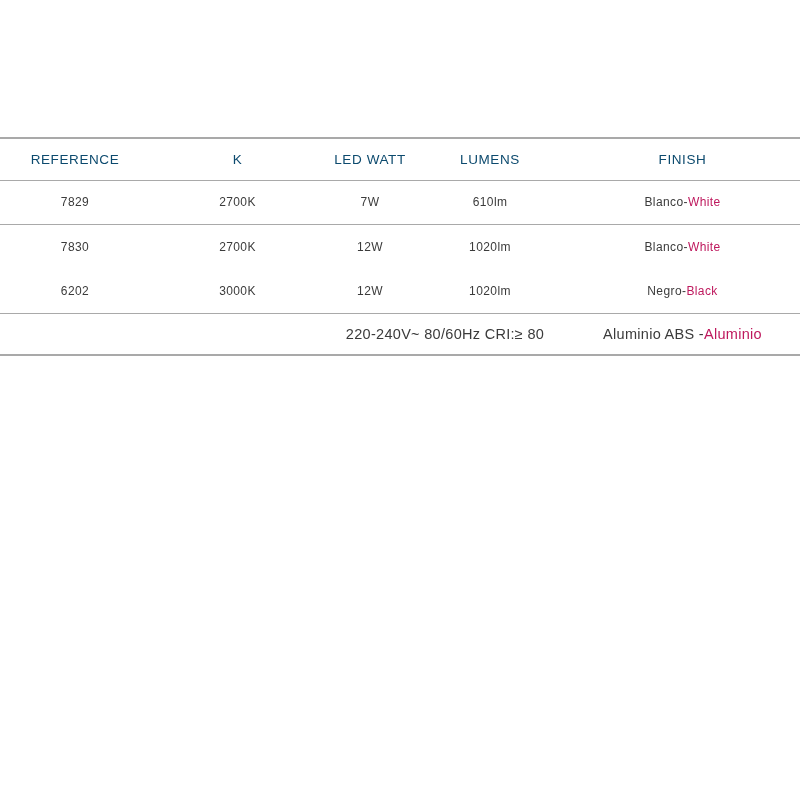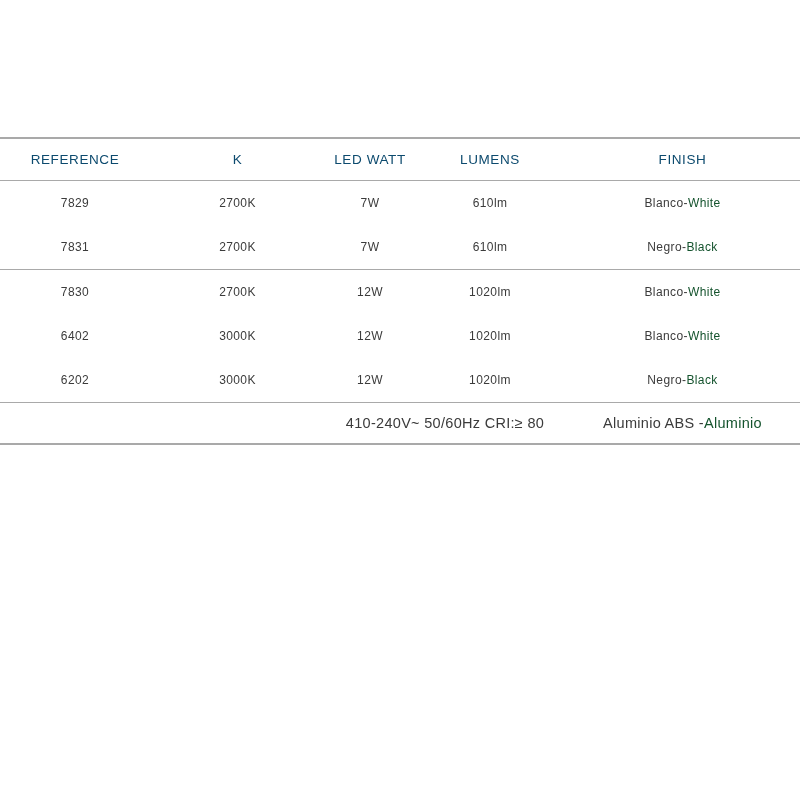--- a/index.html
+++ b/index.html
@@ -49,21 +49,21 @@
     border-top: 1.5px solid #a9a9a9;
   }
   tfoot td {
     height: 41px;
     font-size: 14.5px;
     letter-spacing: 0.3px;
     color: #3b3b3b;
     border-top: 1.5px solid #a9a9a9;
   }
   .txt-light {
-    color: #14532d;
+    color: #be185d;
   }
 </style>
 </head>
 <body>
 
 <table class="spec-table">
   <colgroup>
     <col style="width:150px">
     <col style="width:175px">
     <col style="width:90px">
@@ -82,53 +82,39 @@
   </thead>
 
   <tbody class="group-first">
     <tr>
       <td>7829</td>
       <td>2700K</td>
       <td>7W</td>
       <td>610lm</td>
       <td><span>Blanco-</span><span class="txt-light">White</span></td>
     </tr>
-    <tr>
-      <td>7831</td>
-      <td>2700K</td>
-      <td>7W</td>
-      <td>610lm</td>
-      <td><span>Negro-</span><span class="txt-light">Black</span></td>
-    </tr>
   </tbody>
 
   <tbody class="group-second">
     <tr>
       <td>7830</td>
       <td>2700K</td>
-      <td>12W</td>
-      <td>1020lm</td>
-      <td><span>Blanco-</span><span class="txt-light">White</span></td>
-    </tr>
-    <tr>
-      <td>6402</td>
-      <td>3000K</td>
       <td>12W</td>
       <td>1020lm</td>
       <td><span>Blanco-</span><span class="txt-light">White</span></td>
     </tr>
     <tr>
       <td>6202</td>
       <td>3000K</td>
       <td>12W</td>
       <td>1020lm</td>
       <td><span>Negro-</span><span class="txt-light">Black</span></td>
     </tr>
   </tbody>
 
   <tfoot>
     <tr>
       <td colspan="2"></td>
-      <td colspan="2">410-240V~ 50/60Hz CRI:≥ 80</td>
+      <td colspan="2">220-240V~ 80/60Hz CRI:≥ 80</td>
       <td><span>Aluminio ABS -</span><span class="txt-light">Aluminio</span></td>
     </tr>
   </tfoot>
 </table>
 
 </body></html>

